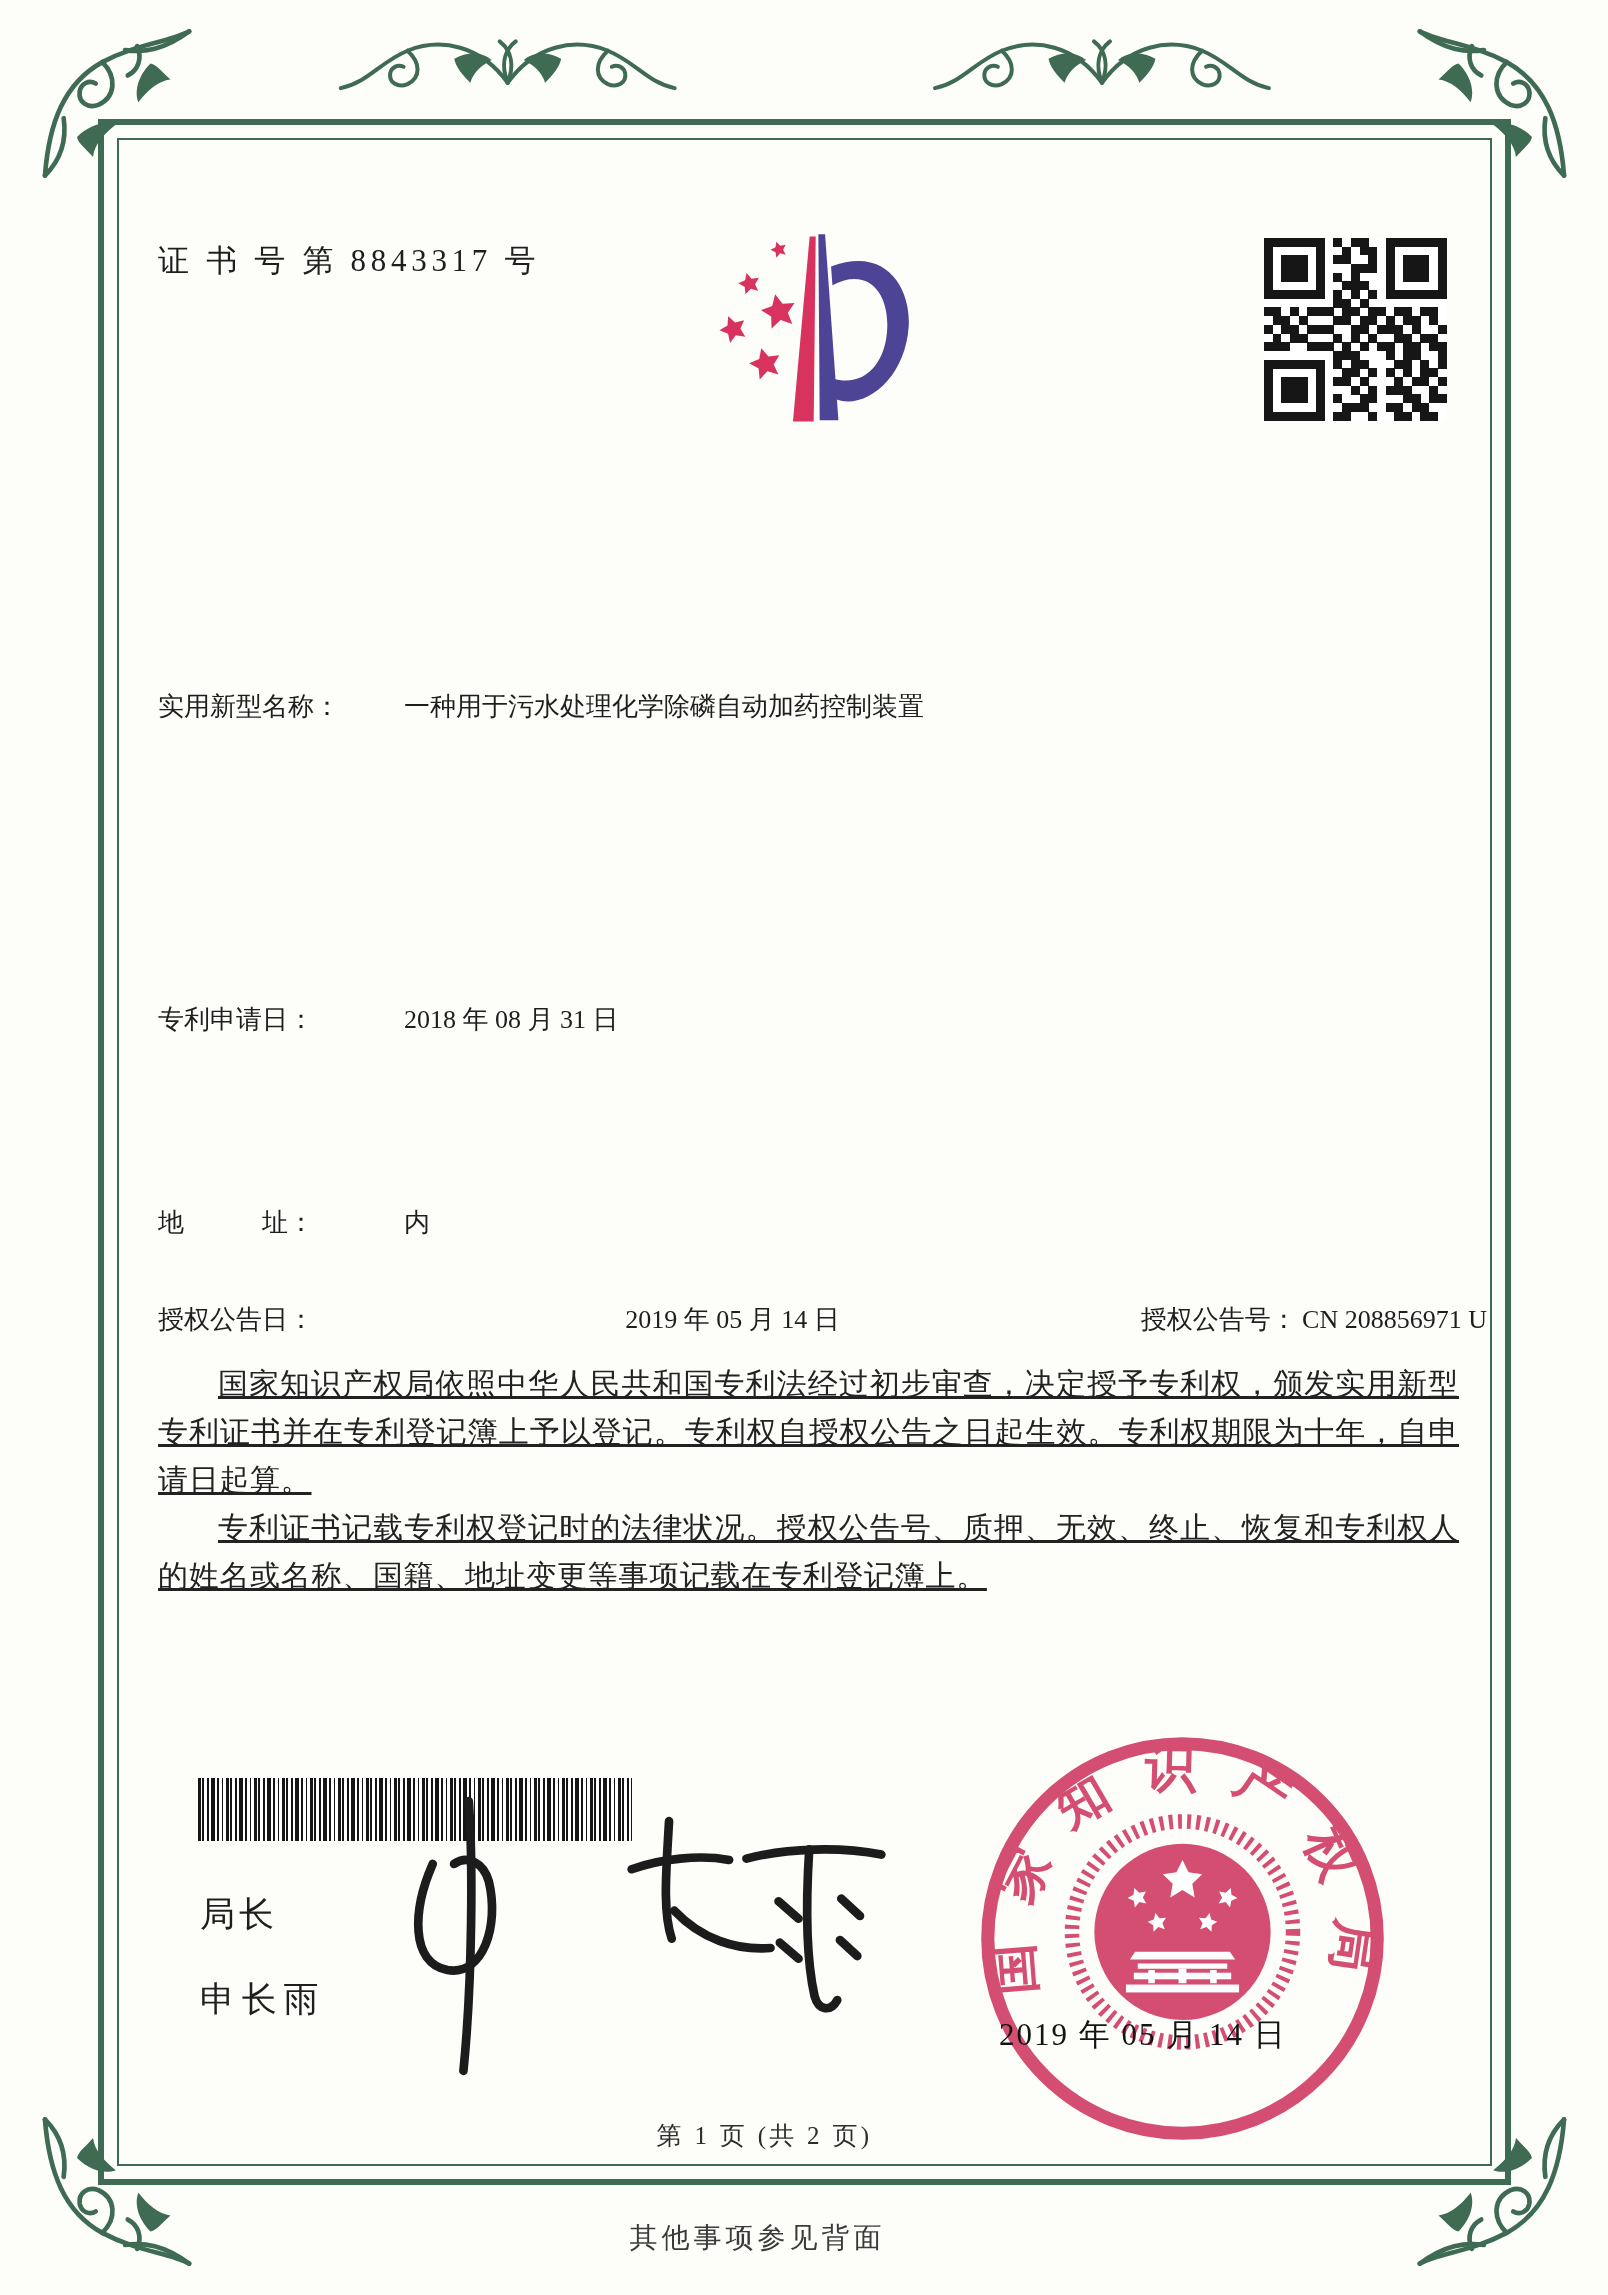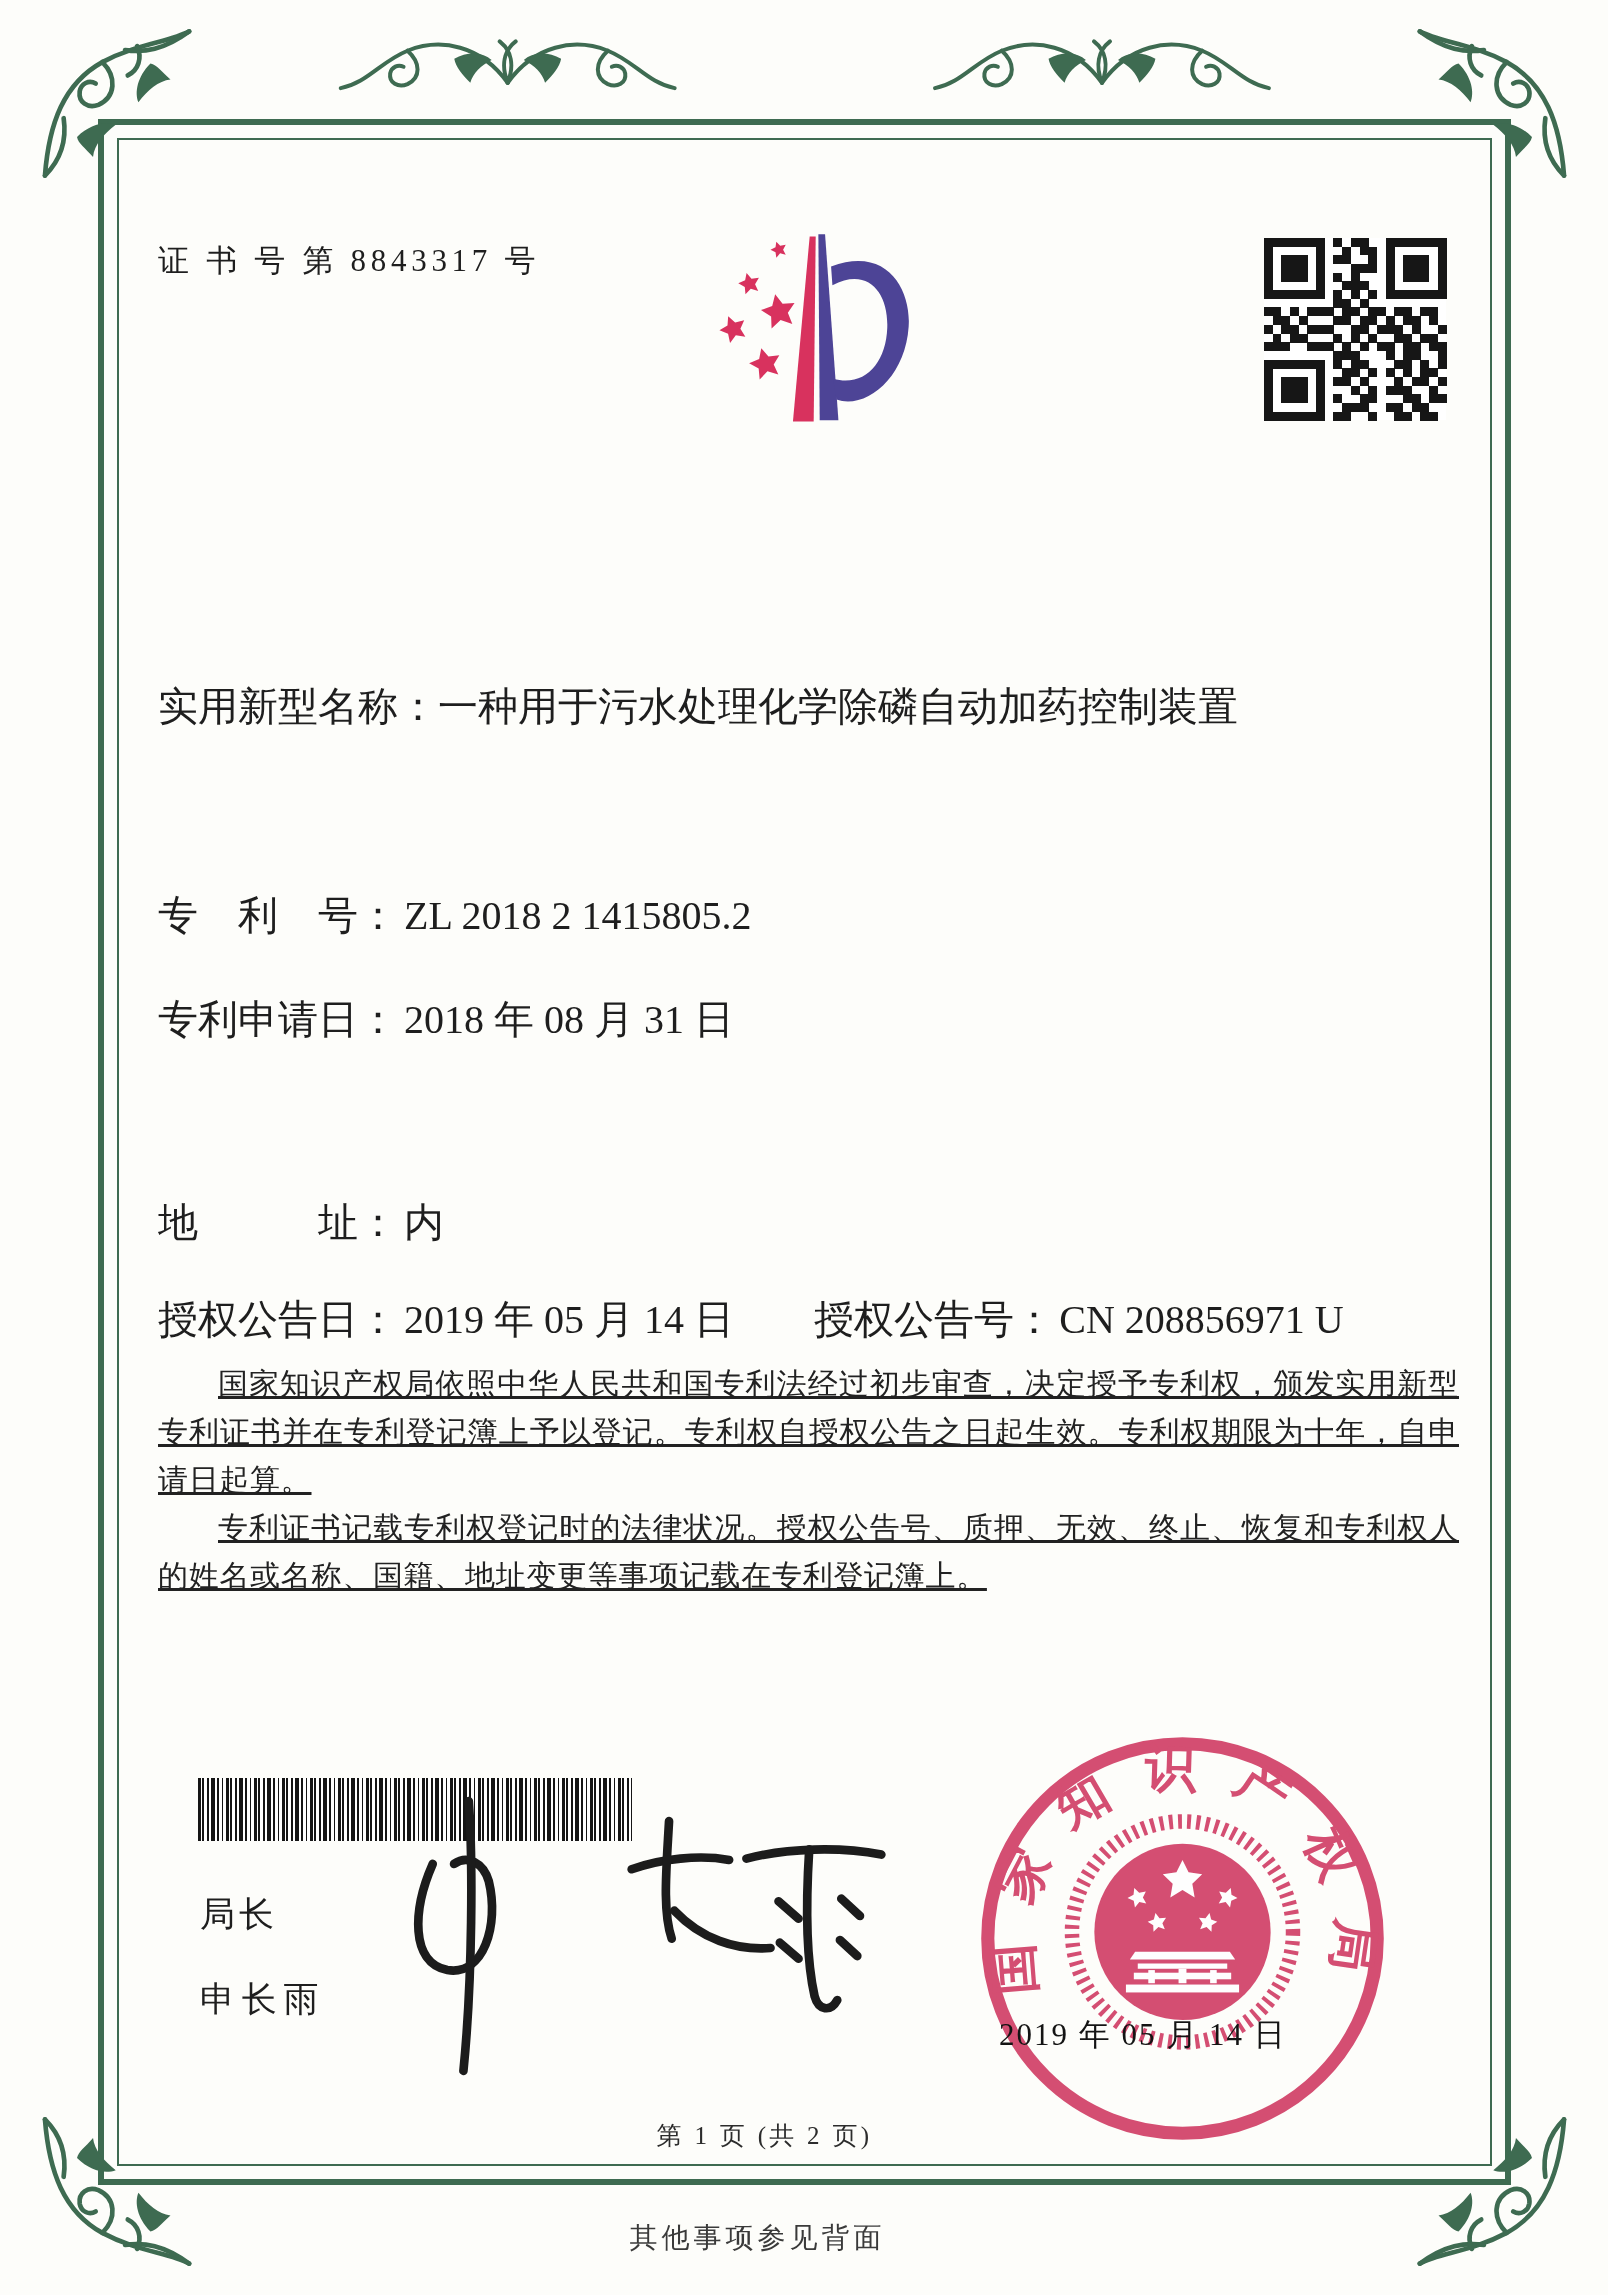--- a/index.html
+++ b/index.html
@@ -15,21 +15,21 @@
     border:2px solid #3e6b51;}
   .ornaments{position:absolute;left:0;top:0;width:1609px;height:2295px;pointer-events:none;}
   
   .cert-no{position:absolute;left:158px;top:240px;font-size:31px;letter-spacing:4.7px;}
   .logo{position:absolute;left:700px;top:226px;width:214px;height:208px;}
   .qr{position:absolute;left:1264px;top:238px;width:182px;height:182px;background:#fff;}
   .qm{position:absolute;width:8.7px;height:8.7px;background:#161616;}
   .title{position:absolute;left:0;right:0;top:493px;text-align:center;
     font-size:76px;font-weight:700;letter-spacing:17.4px;padding-left:17.4px;color:#111;}
   
-  .field{position:absolute;left:158px;width:1329px;display:flex;font-size:40px;line-height:47px;}
+  .field{position:absolute;left:158px;width:1329px;display:flex;font-size:26px;line-height:47px;justify-content:space-between;}
   .flabel{flex:0 0 246px;white-space:pre;}
   .fvalue{flex:1;}
   .addr-lines span{display:block;}
   .grant-pair2{margin-left:80px;display:flex;}
   .grant-pair2 .flabel{flex:0 0 auto;margin-right:5.3px;}
   
   .body-text{position:absolute;left:158px;top:1360px;width:1301px;
     font-size:30px;line-height:48px;text-align:justify;letter-spacing:0.7px;color:#222;}
   .body-text p{margin:0;text-indent:2em;text-decoration:underline;}
   
@@ -353,24 +353,20 @@
       <div class="qm" style="left: 139px; top: 174px;"></div>
       <div class="qm" style="left: 156px; top: 174px;"></div>
       <div class="qm" style="left: 165px; top: 174px;"></div>
     </div>
 
 
   <div class="field" style="top:683px">
     <span class="flabel">实用新型名称：</span>
     <span class="fvalue">一种用于污水处理化学除磷自动加药控制装置</span>
   </div>
-  <div class="field" style="top:892px">
-    <span class="flabel">专　利　号：</span>
-    <span class="fvalue">ZL 2018 2 1415805.2</span>
-  </div>
   <div class="field" style="top:996px">
     <span class="flabel">专利申请日：</span>
     <span class="fvalue">2018 年 08 月 31 日</span>
   </div>
   <div class="field" style="top:1199px">
     <span class="flabel">地　　　址：</span>
     <span class="fvalue addr-lines">
       <span>内</span>
     </span>
   </div>

